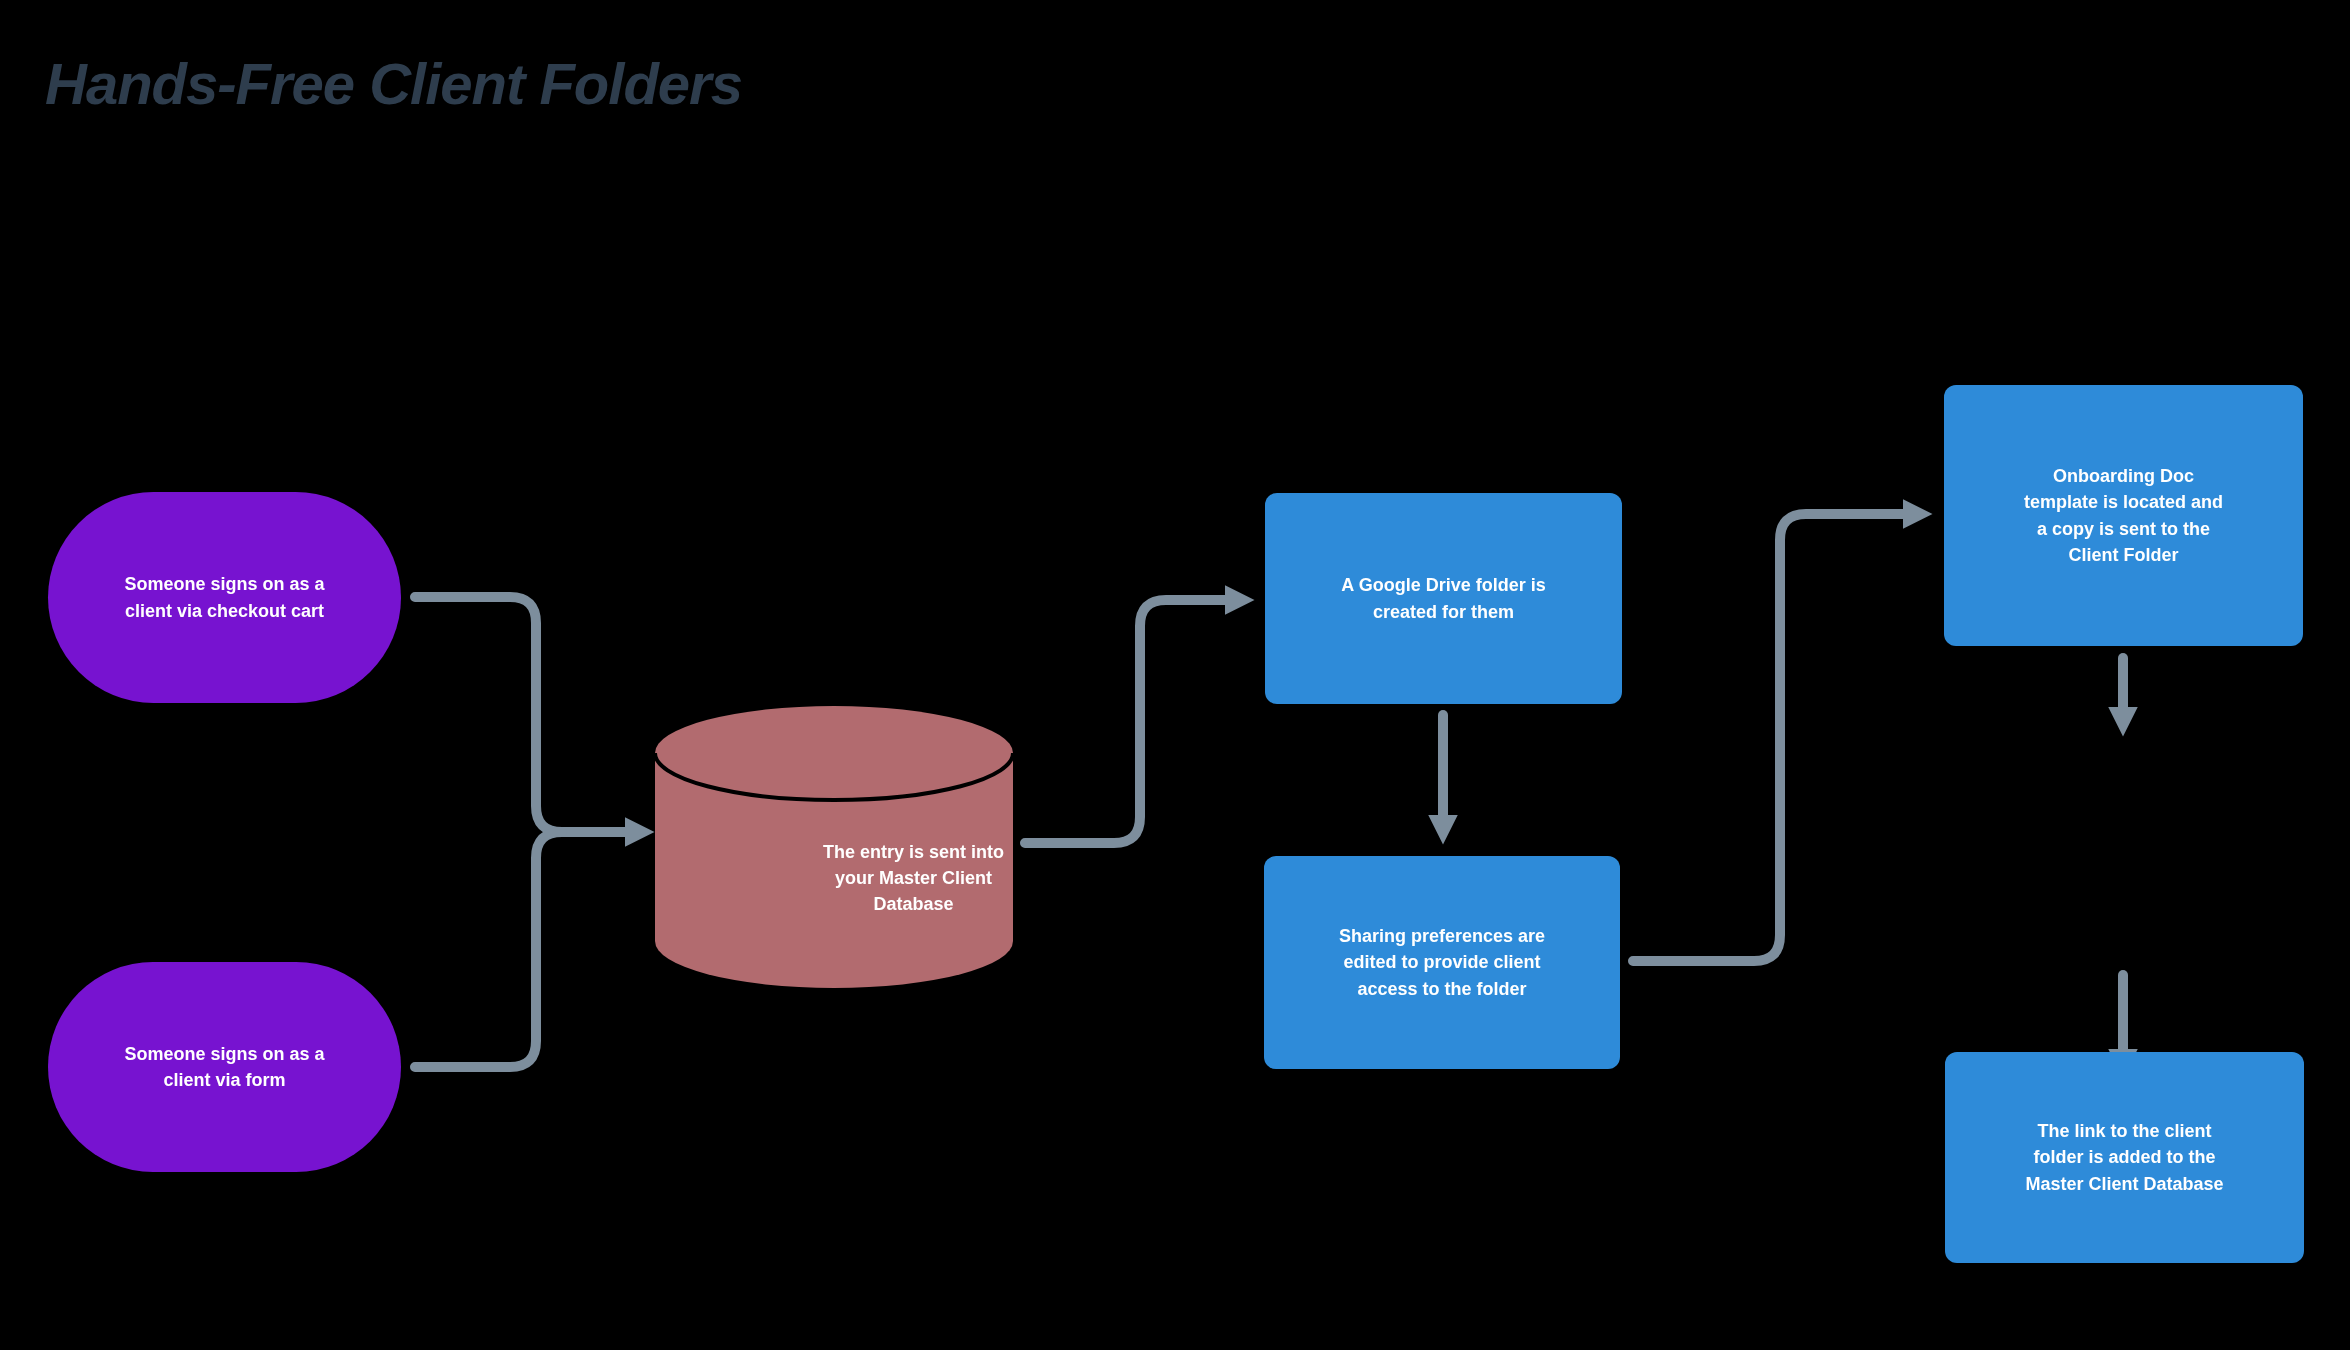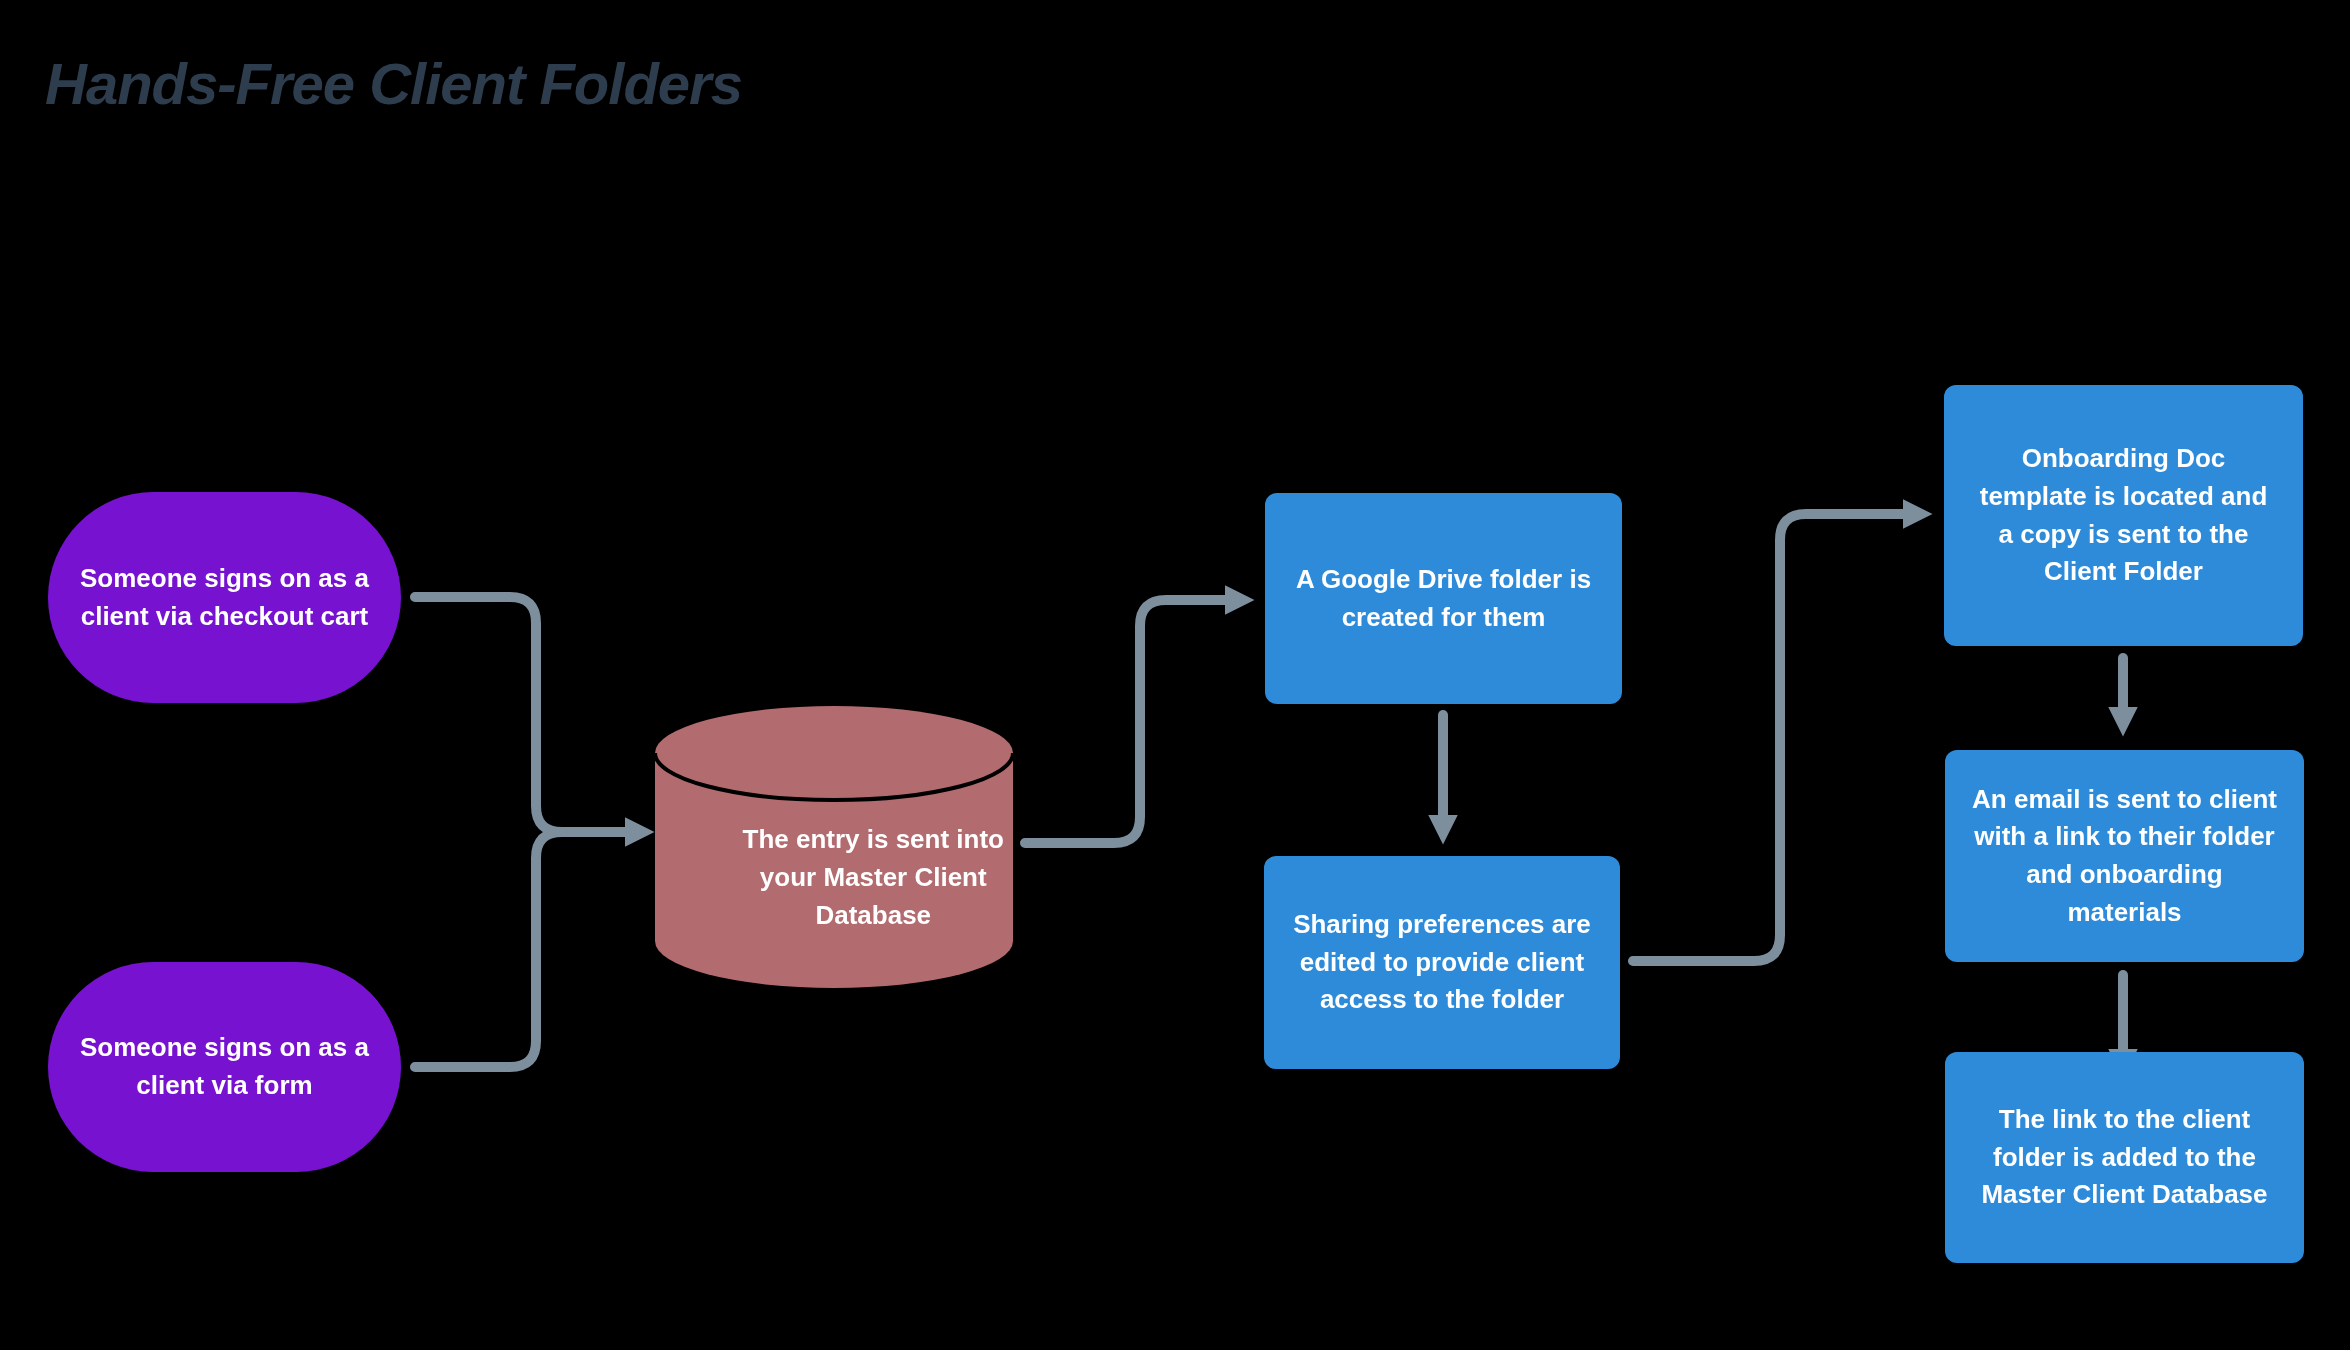--- a/index.html
+++ b/index.html
@@ -35,21 +35,21 @@
     width: 2350px;
     height: 1350px;
   }
   .node {
     position: absolute;
     display: flex;
     align-items: center;
     justify-content: center;
     text-align: center;
     color: var(--node-text, #fff);
-    font-size: 26px;
+    font-size: 18px;
     font-weight: 700;
     line-height: 1.45;
   }
   .node .label {
     white-space: pre-line;
   }
   .pill {
     background: var(--purple, #7713D0);
     border-radius: 9999px;
   }
@@ -132,26 +132,20 @@
 access to the folder</span>
   </div>
 
   <div class="node box box-onboarding">
     <span class="label">Onboarding Doc
 template is located and
 a copy is sent to the
 Client Folder</span>
   </div>
 
-  <div class="node box box-email">
-    <span class="label">An email is sent to client
-with a link to their folder
-and onboarding
-materials</span>
-  </div>
 
   <div class="node box box-link">
     <span class="label">The link to the client
 folder is added to the
 Master Client Database</span>
   </div>
 
 </div>
 
 </body></html>

